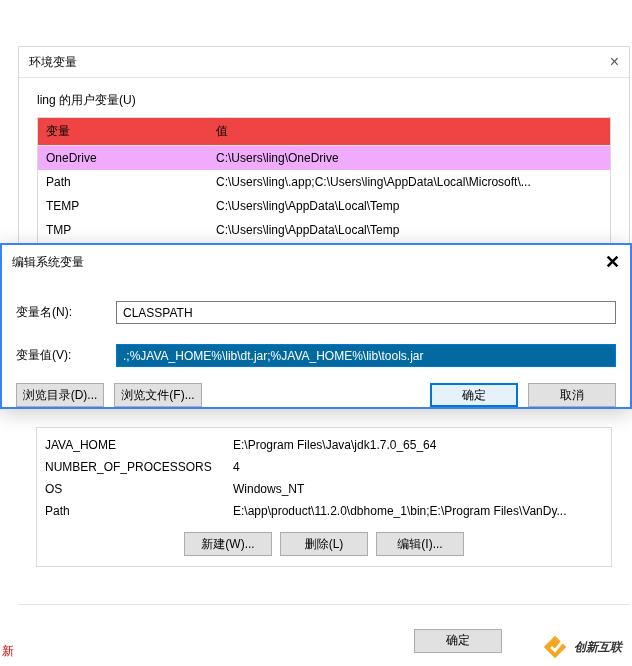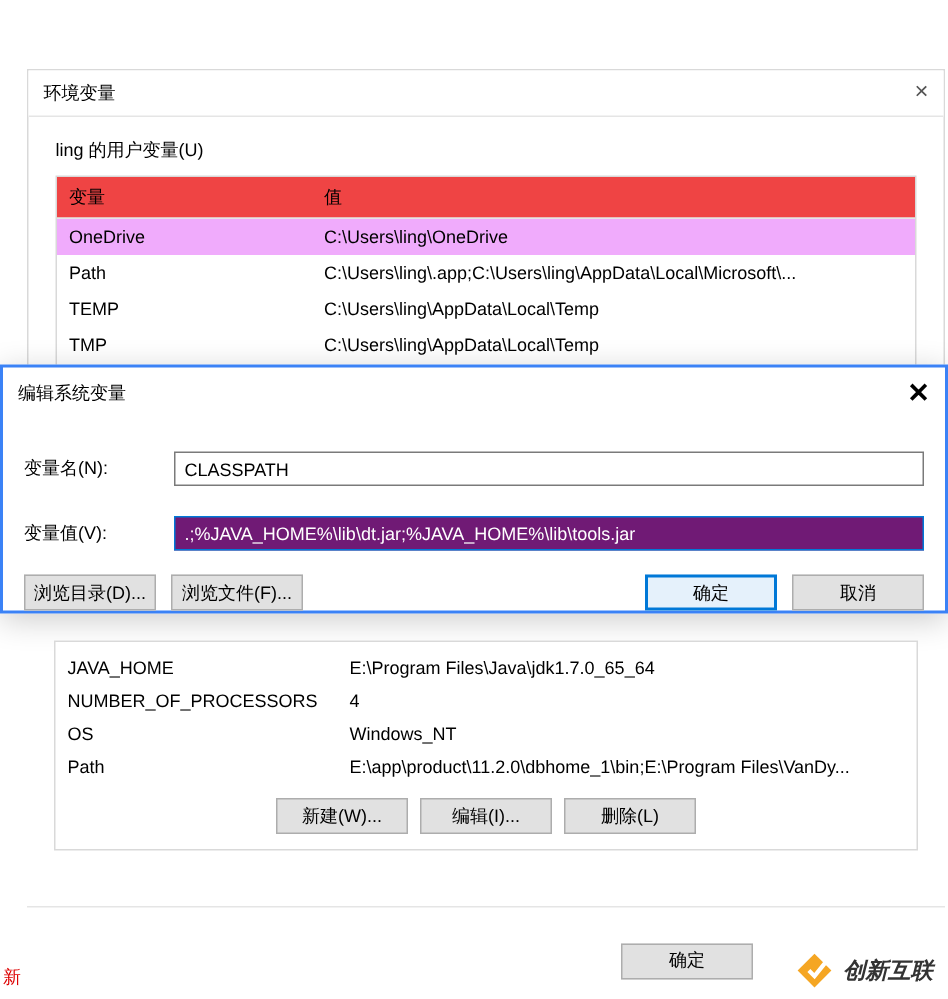--- a/index.html
+++ b/index.html
@@ -13,34 +13,34 @@
 .table th { text-align: left; font-weight: normal; padding: 5px 8px; background: #ef4444; border-bottom: 1px solid #e5e5e5; }
 .table td { padding: 5px 8px; white-space: nowrap; overflow: hidden; text-overflow: ellipsis; }
 .table tr.alt td { background: #f0abfc; }
 .col-var { width: 170px; }
 .dialog2 { position: absolute; left: 0; top: 243px; right: 0; background: #fff; border: 2px solid #3b82f6; box-shadow: 0 4px 20px rgba(0,0,0,0.2); }
 .title-bar2 { display: flex; justify-content: space-between; align-items: center; padding: 6px 10px; }
 .title-bar2 .close { font-size: 18px; font-weight: bold; }
 .form-row { display: flex; align-items: center; padding: 6px 14px; }
 .form-row .lbl { width: 100px; }
 .form-row input { flex: 1; height: 23px; border: 1px solid #7a7a7a; padding: 2px 6px; }
-.form-row input.sel { background: #701a75; color: #fff; border: 1px solid #0078d7; }
+.form-row input.sel { background: #0369a1; color: #fff; border: 1px solid #0078d7; }
 .btn-row { display: flex; padding: 10px 14px 0; gap: 10px; }
 .btn { min-width: 88px; height: 24px; border: 1px solid #adadad; background: #e1e1e1; display: inline-flex; align-items: center; justify-content: center; cursor: default; }
 .btn.primary { border: 2px solid #0078d7; background: #e5f1fb; }
 .spacer { flex: 1; }
 .box2 { position: absolute; left: 36px; right: 20px; top: 427px; border: 1px solid #d9d9d9; padding: 6px 0 10px; background:#fff; }
 .table2 { width: 100%; border-collapse: collapse; table-layout: fixed; }
 .table2 td { padding: 4px 8px; white-space: nowrap; overflow: hidden; text-overflow: ellipsis; }
 .col-var2 { width: 188px; }
 .btn-row2 { display: flex; justify-content: center; gap: 8px; padding: 10px 8px 0; }
 .bottom-bar { position: absolute; left: 18px; right: 2px; top: 604px; padding: 12px 18px 0; border-top: 1px solid #e5e5e5; background:#fff; display:flex; justify-content:flex-end; align-items:center; height:60px; }
 .logo { position: absolute; right: 10px; bottom: 4px; display: flex; align-items: center; gap: 4px; }
 .logo svg { width: 30px; height: 30px; }
-.logo-text { font-size: 15px; font-weight: bold; font-style: italic; color: #333; }
+.logo-text { font-size: 12px; font-weight: bold; font-style: italic; color: #333; }
 .red-mark { position:absolute; left:2px; bottom:6px; color:#d00; font-size:12px; }
 </style>
 </head>
 <body>
 
 <div class="dialog1">
   <div class="title-bar">
     <span>环境变量</span>
     <span class="close">×</span>
   </div>
@@ -127,22 +127,22 @@
           <td>Windows_NT</td>
         </tr>
       <tr>
           <td>Path</td>
           <td>E:\app\product\11.2.0\dbhome_1\bin;E:\Program Files\VanDy...</td>
         </tr>
     </tbody>
   </table>
   <div class="btn-row2">
     <span class="btn">新建(W)...</span>
+    <span class="btn">删除(L)</span>
     <span class="btn">编辑(I)...</span>
-    <span class="btn">删除(L)</span>
   </div>
 </div>
 
 <div class="bottom-bar">
   <span class="btn" style="margin-right:110px">确定</span>
 </div>
 
 <span class="red-mark">新</span>
 
 <div class="logo">

